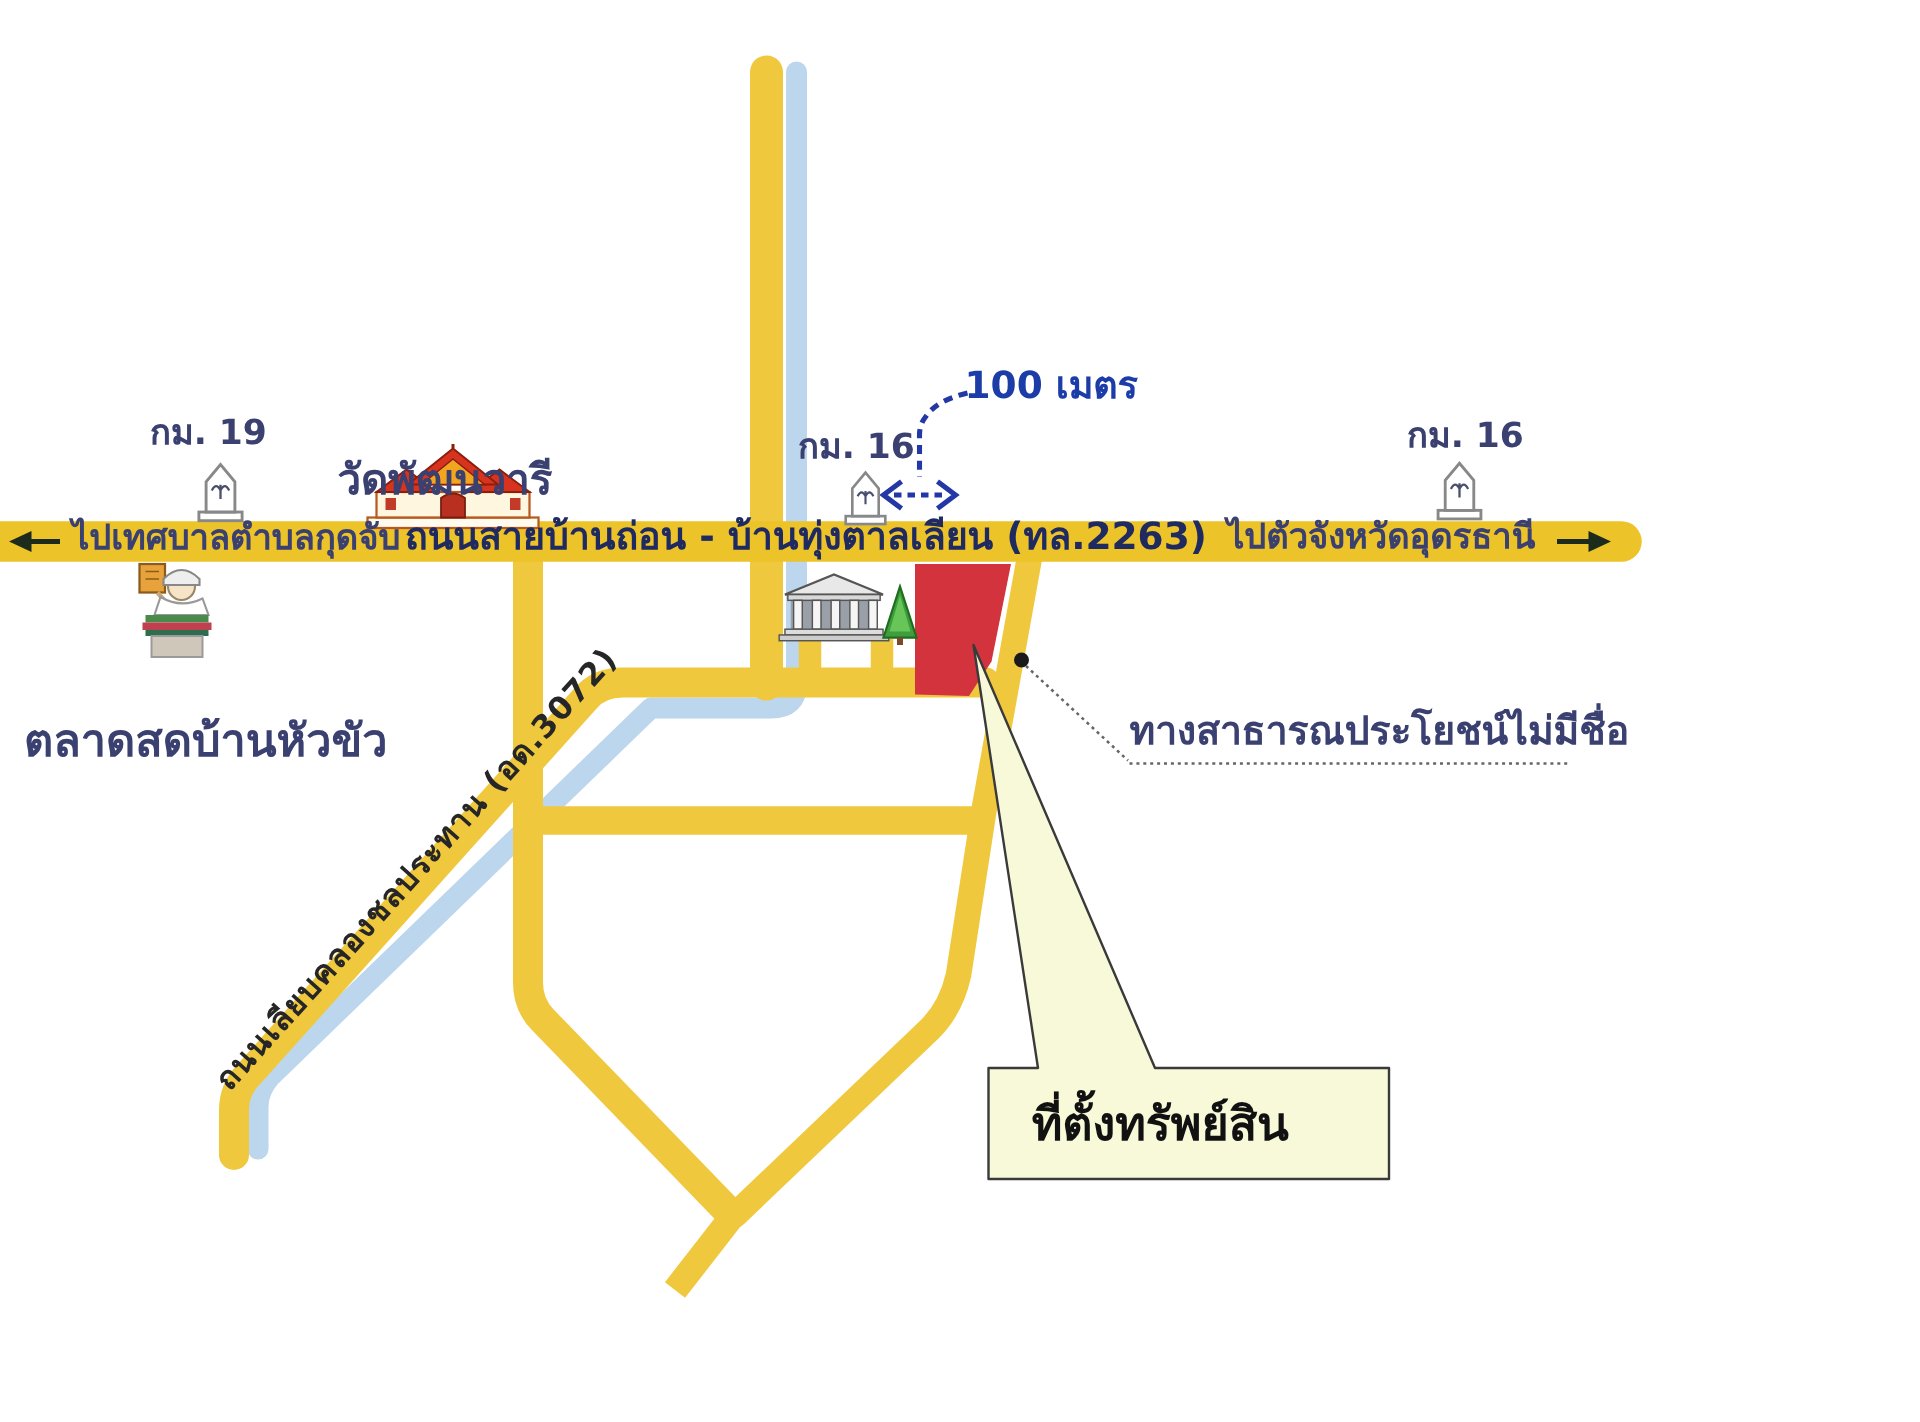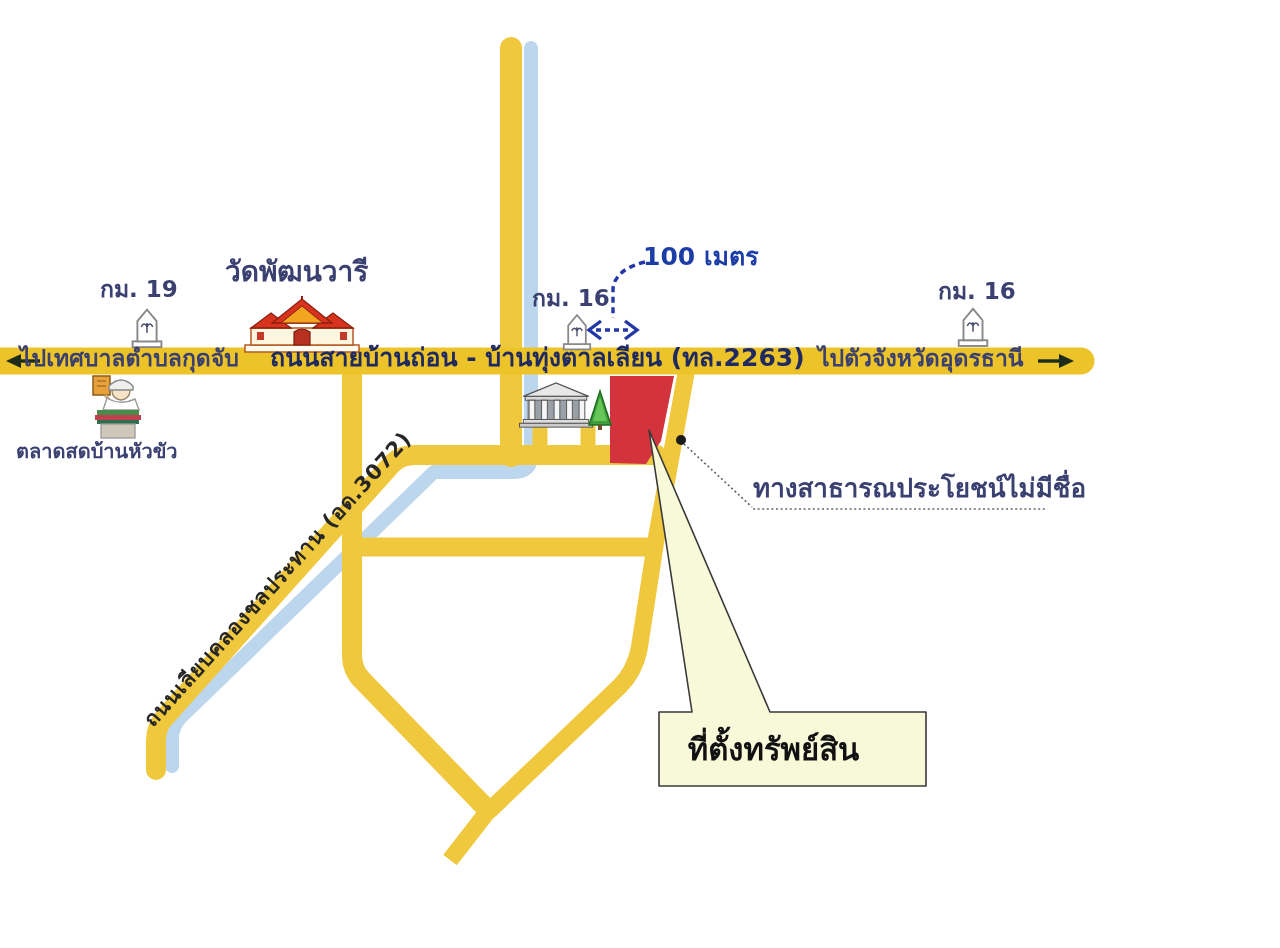--- a/index.html
+++ b/index.html
@@ -3,22 +3,22 @@
 <meta charset="utf-8">
 <style>
   html,body{margin:0;padding:0;background:#ffffff;}
   .canvas{
     position:relative;width:1280px;height:948px;background:#ffffff;
     overflow:hidden;font-family:"DejaVu Sans","Liberation Sans",sans-serif;
   }
   svg.layer{position:absolute;left:0;top:0;}
   .label{position:absolute;white-space:nowrap;color:#3a4070;font-weight:bold;line-height:1.1;}
   .km{font-size:23px;}
-  .place{font-size:28px;}
-  .market{font-size:20px;}
+  .place{font-size:28px;margin-top:48px;}
+  .market{font-size:30px;margin-top:38px;}
   .roadband{font-size:23px;top:346px;}
   .roadname{font-size:25px;color:#1f2a60;top:344px;}
   .distance{font-size:25px;color:#1c3da8;}
   .publicway{font-size:26px;}
   .diagroad{
     font-size:21px;color:#262626;width:420px;text-align:center;
     transform:rotate(-48deg);transform-origin:50% 50%;letter-spacing:1px;
   }
   .callout-text{
     position:absolute;left:659px;top:712px;width:229px;height:74px;
@@ -150,21 +150,21 @@
   </svg>
 
   <div class="label km" style="left:100px;top:277px;">กม. 19</div>
   <div class="label km" style="left:532px;top:286px;">กม. 16</div>
   <div class="label km" style="left:938px;top:279px;">กม. 16</div>
 
   <div class="label place" style="left:225px;top:257px;">วัดพัฒนวารี</div>
 
   <div class="label distance" style="left:643px;top:243px;text-align:right;">100 เมตร</div>
 
-  <div class="label roadband" style="left:20px;font-family:Liberation Serif, serif;">ไปเทศบาลตำบลกุดจับ</div>
+  <div class="label roadband" style="left:48px;font-family:Liberation Serif, serif;">ไปเทศบาลตำบลกุดจับ</div>
   <div class="label roadname" style="left:270px;">ถนนสายบ้านถ่อน - บ้านทุ่งตาลเลียน (ทล.2263)</div>
   <div class="label roadband" style="left:818px;">ไปตัวจังหวัดอุดรธานี</div>
 
 
   <div class="label market" style="left:16px;top:440px;">ตลาดสดบ้านหัวขัว</div>
 
   <div class="label publicway" style="left:753px;top:474px;">ทางสาธารณประโยชน์ไม่มีชื่อ</div>
 
   <div class="label diagroad" style="left:68px;top:568px;">ถนนเลียบคลองชลประทาน (อด.3072)</div>
 

